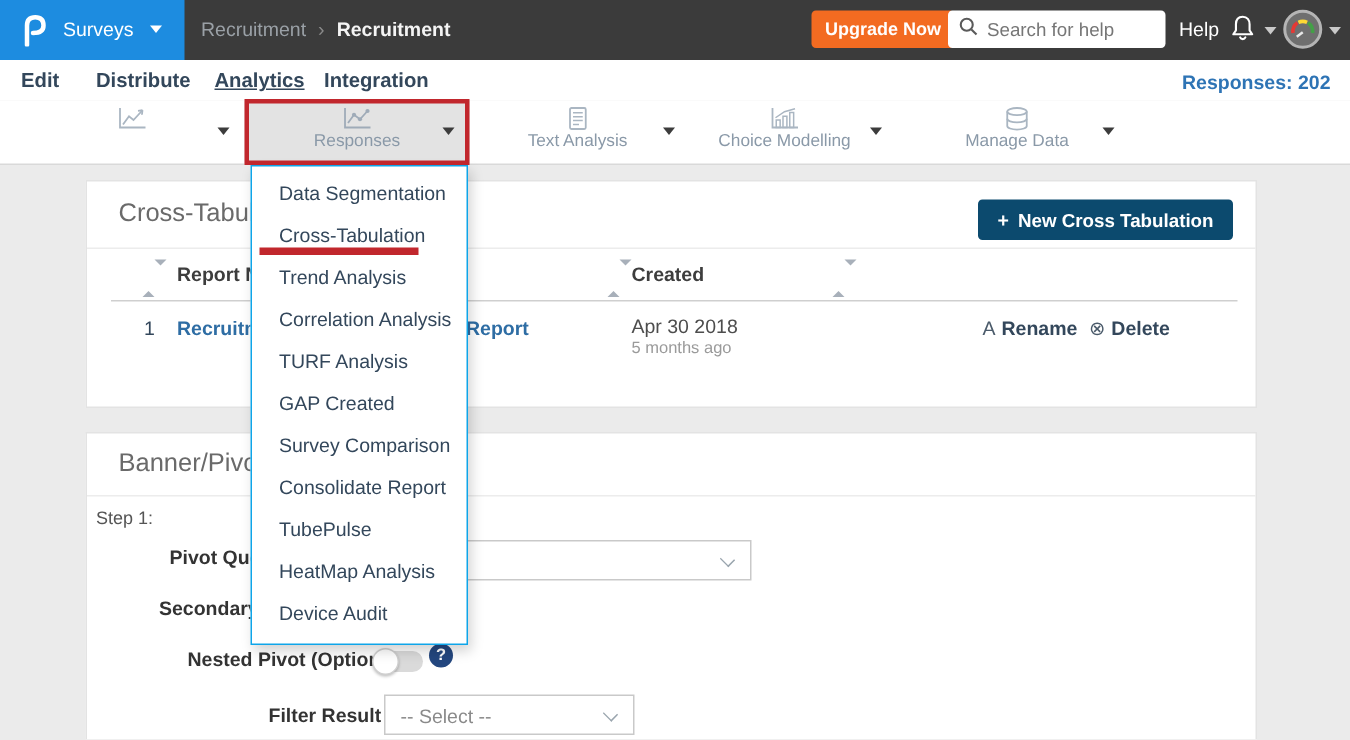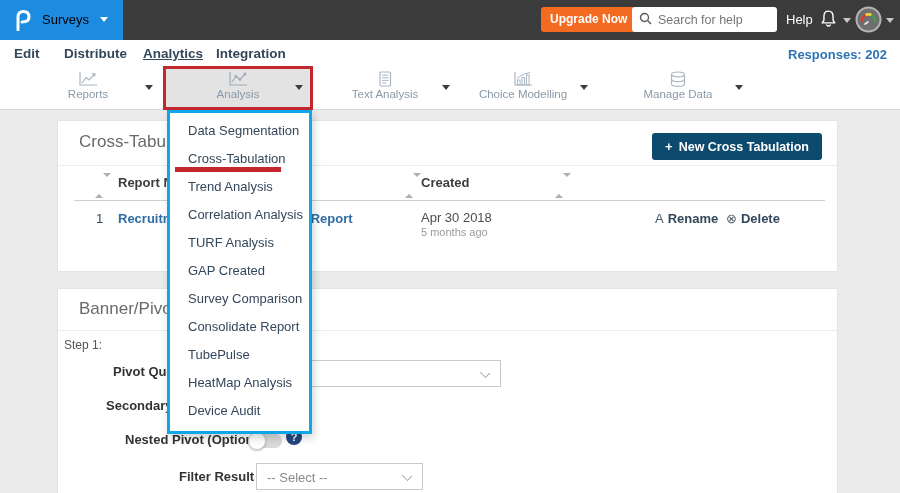--- a/index.html
+++ b/index.html
@@ -3,21 +3,21 @@
 <meta charset="utf-8">
 <style>
   * { margin:0; padding:0; box-sizing:border-box; }
   body { font-family:"Liberation Sans", sans-serif; background:#ebebeb; }
   #app { position:relative; width:900px; height:493px; background:#ebebeb; overflow:hidden; }
 
   
   .navbar { position:absolute; top:0; left:0; width:900px; height:40px; background:#3b3b3b; z-index:10; }
   .logo-area { position:absolute; left:0; top:0; width:123px; height:40px; background:#1d8ce0; }
   .logo-glyph { position:absolute; left:14px; top:9px; }
-  .product-label { position:absolute; left:42px; top:12px; color:#000000; font-size:13px; }
+  .product-label { position:absolute; left:42px; top:12px; color:#ffffff; font-size:13px; }
   .caret { width:0; height:0; border-left:4px solid transparent; border-right:4px solid transparent; border-top:5px solid #fff; display:inline-block; }
   .caret.dim { border-top-color:#c9c9c9; }
   .product-caret { position:absolute; left:100px; top:17px; }
   .breadcrumb { position:absolute; left:134px; top:12px; font-size:13px; }
   .bc-parent { color:#9aa0a6; }
   .bc-sep { color:#8a8a8a; margin:0 8px; }
   .bc-current { color:#f4f4f4; font-weight:bold; }
   .upgrade-btn { position:absolute; left:541px; top:7px; height:25px; line-height:25px; padding:0 9px; background:#f36b21; color:#fff; font-size:12px; font-weight:bold; border-radius:3px; border:none; cursor:pointer; }
   .search-box { position:absolute; left:632px; top:7px; width:145px; height:25px; background:#fff; border-radius:3px; display:flex; align-items:center; padding:0 7px; }
   .search-box input { border:none; outline:none; font-size:12.5px; color:#444; width:112px; margin-left:6px; font-family:"Liberation Sans",sans-serif; }
@@ -71,38 +71,41 @@
   .step-label { position:absolute; left:6px; top:49px; font-size:12px; color:#555; }
   .form-label { position:absolute; font-size:13px; font-weight:bold; color:#333; white-space:nowrap; }
   .select { position:absolute; height:27px; background:#fff; border:1px solid #c9c9c9; cursor:pointer; }
   .select .val { position:absolute; left:10px; top:6px; font-size:13px; color:#8a8a8a; }
   .select .chev { position:absolute; right:11px; top:8px; width:8px; height:8px; border-right:1.5px solid #9aa5ae; border-bottom:1.5px solid #9aa5ae; transform:rotate(45deg) scale(1,.8); }
   .toggle { position:absolute; left:192px; top:145px; width:32px; height:14px; border-radius:8px; background:#dadada; cursor:pointer; }
   .toggle .knob { position:absolute; left:-2px; top:-2px; width:18px; height:18px; border-radius:50%; background:#fff; border:1px solid #cfcfcf; box-shadow:0 1px 2px rgba(0,0,0,.25); }
   .help-icon { position:absolute; left:228px; top:140px; width:16px; height:16px; border-radius:50%; background:#24477f; color:#fff; font-size:11px; font-weight:bold; text-align:center; line-height:16px; cursor:pointer; }
 
   
-  .menu { position:absolute; left:167px; top:110px; width:145px; background:#fff; border:3px solid #0ea5e9; box-shadow:2px 4px 8px rgba(0,0,0,.18); z-index:50; padding:4px 0 6px; }
+  .menu { position:absolute; left:167px; top:110px; width:145px; background:#fff; border:1px solid #0ea5e9; box-shadow:2px 4px 8px rgba(0,0,0,.18); z-index:50; padding:4px 0 6px; }
   .menu-item { height:28px; line-height:28px; padding-left:18px; font-size:13px; color:#33475b; cursor:pointer; white-space:nowrap; }
   .menu-underline { position:absolute; left:5px; top:54px; width:106px; height:5px; background:#c1272d; }
 </style>
 </head>
 <body>
 
 <div id="app">
 
   <div class="navbar">
     <div class="logo-area">
       <span class="logo-glyph">
         <svg width="18" height="22" viewBox="0 0 18 22">
           <path d="M4 21 L4 8 Q4 2.5 9.5 2.5 Q15 2.5 15 8 Q15 13 8 13" fill="none" stroke="#ffffff" stroke-width="3" stroke-linecap="round"></path>
         </svg>
       </span>
       <span class="product-label">Surveys</span>
       <span class="caret product-caret"></span>
+    </div>
+    <div class="breadcrumb">
+      <span class="bc-parent">Recruitment</span><span class="bc-sep">›</span><span class="bc-current">Recruitment</span>
     </div>
     <button class="upgrade-btn">Upgrade Now</button>
     <div class="search-box">
       <span>
         <svg width="13" height="13" viewBox="0 0 13 13">
             <circle cx="5.5" cy="5.5" r="4" fill="none" stroke="#5a5a5a" stroke-width="1.4"></circle>
             <line x1="8.6" y1="8.6" x2="12" y2="12" stroke="#5a5a5a" stroke-width="1.4"></line>
           </svg>
       </span>
       <input type="text" placeholder="Search for help" style="">
@@ -138,35 +141,34 @@
   <div class="toolbar">
 
     <div class="tool-item" style="left:13px">
       <span class="tool-icon">
         <svg width="24" height="17" viewBox="0 0 24 17">
             <path d="M4 1 L4 14 L21 14" fill="none" stroke="#aab6c2" stroke-width="1.2"></path>
             <path d="M6 12 L10 6.5 L13 9 L19 2.5" fill="none" stroke="#aab6c2" stroke-width="1.2"></path>
             <path d="M19 2.5 l-3 .4 M19 2.5 l-.4 3" fill="none" stroke="#aab6c2" stroke-width="1.2"></path>
           </svg>
       </span>
-      <span class="tool-label">Reports</span>
       <span class="tool-caret"></span>
     </div>
 
     <div class="tool-item highlighted" style="left:163px">
       <span class="tool-icon">
         <svg width="24" height="17" viewBox="0 0 24 17">
             <path d="M4 1 L4 14 L21 14" fill="none" stroke="#9fabb8" stroke-width="1.2"></path>
             <path d="M6 11 L10 5.5 L14 8.5 L19 3" fill="none" stroke="#9fabb8" stroke-width="1.2"></path>
             <circle cx="10" cy="5.5" r="1.4" fill="#9fabb8"></circle>
             <circle cx="14" cy="8.5" r="1.4" fill="#9fabb8"></circle>
             <circle cx="19" cy="3" r="1.4" fill="#9fabb8"></circle>
           </svg>
       </span>
-      <span class="tool-label">Analysis</span>
+      <span class="tool-label">Responses</span>
       <span class="tool-caret"></span>
     </div>
 
     <div class="tool-item" style="left:448px">
       <span class="tool-icon">
         <svg width="24" height="17" viewBox="0 0 24 17">
             <path d="M4 1 L4 14 L21 14" fill="none" stroke="#aab6c2" stroke-width="1.2"></path>
             <rect x="6.5" y="9" width="2.6" height="5" fill="none" stroke="#aab6c2" stroke-width="1"></rect>
             <rect x="11" y="6.5" width="2.6" height="7.5" fill="none" stroke="#aab6c2" stroke-width="1"></rect>
             <rect x="15.5" y="4" width="2.6" height="10" fill="none" stroke="#aab6c2" stroke-width="1"></rect>

